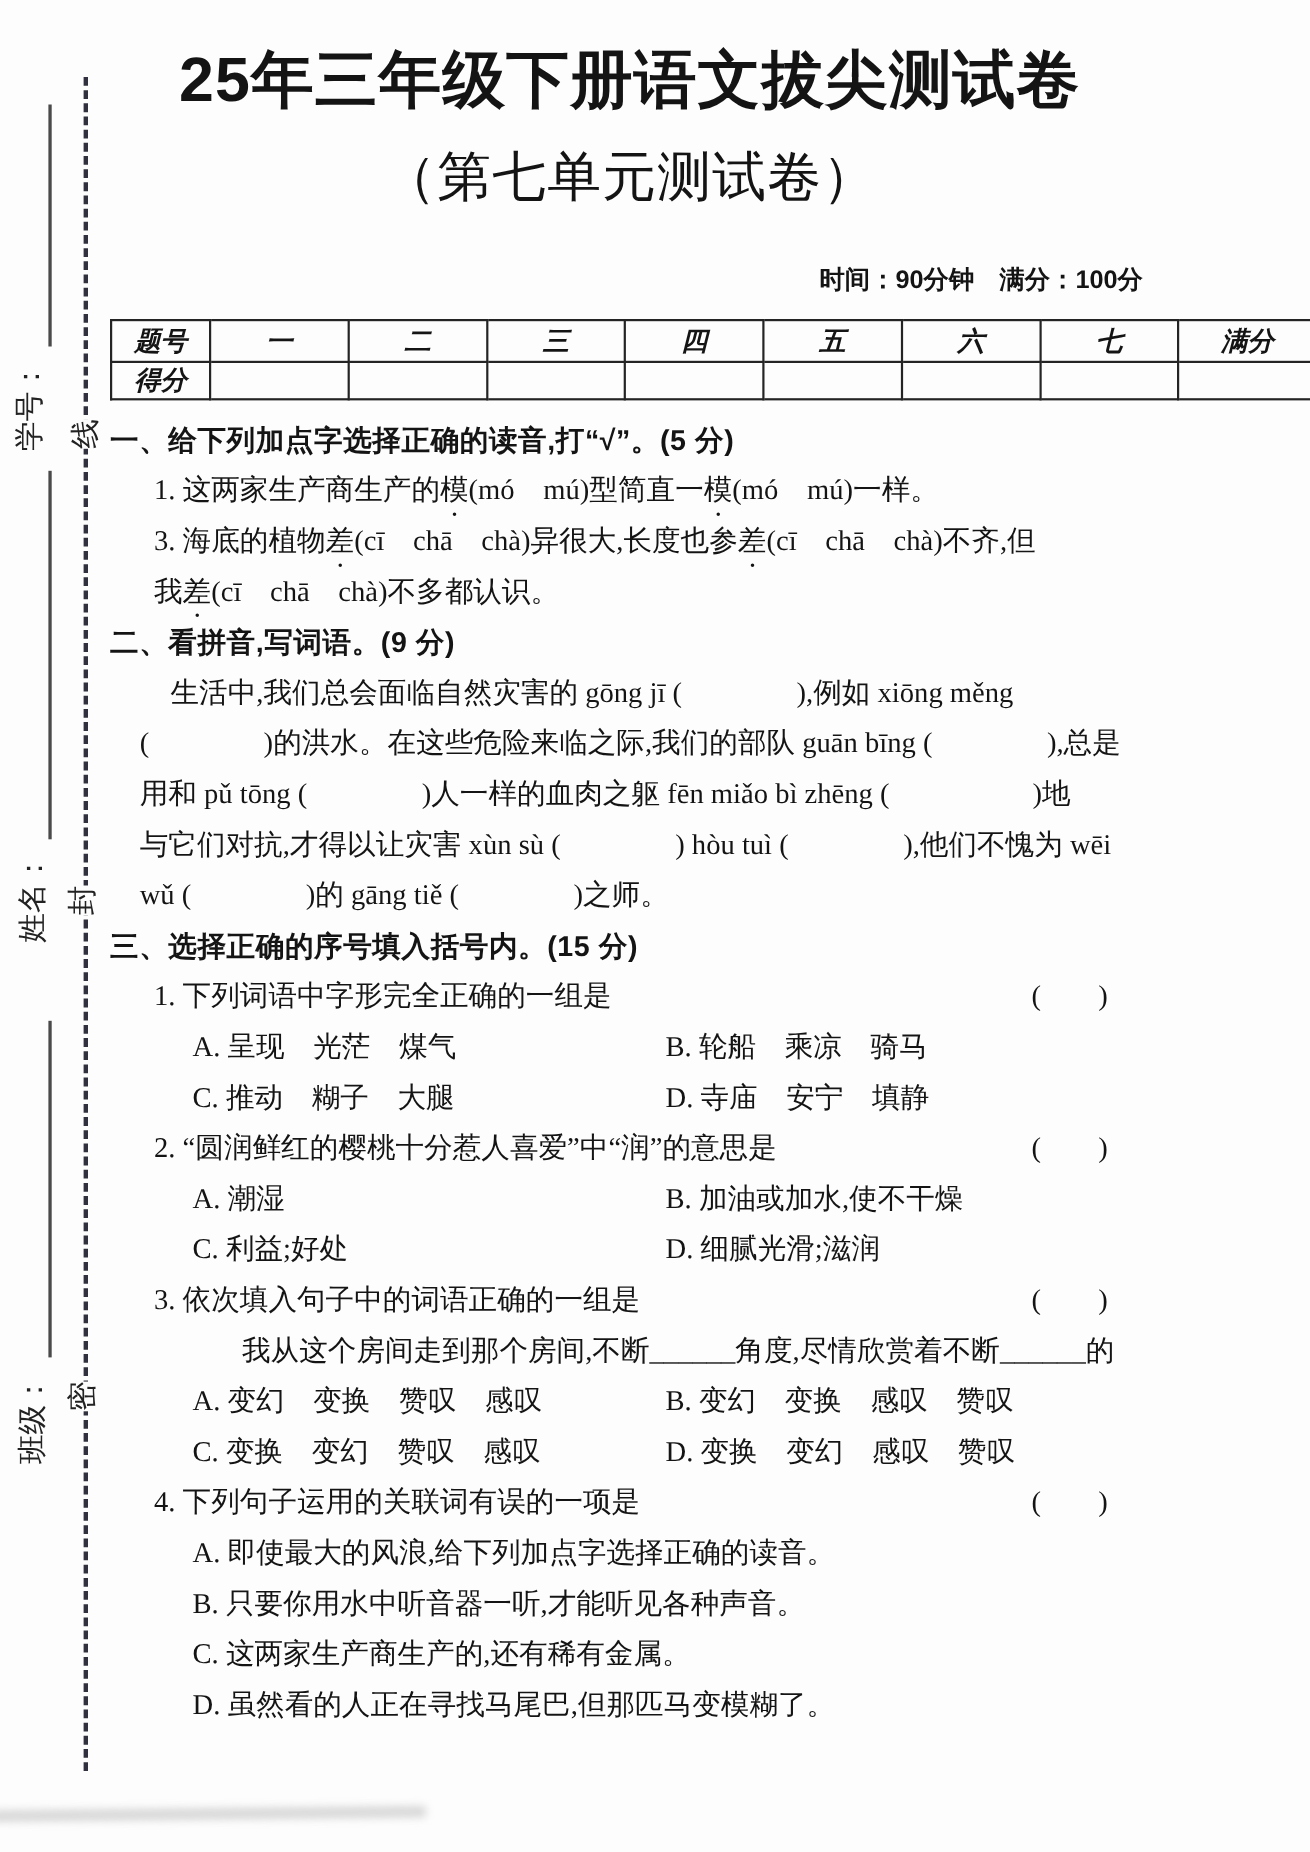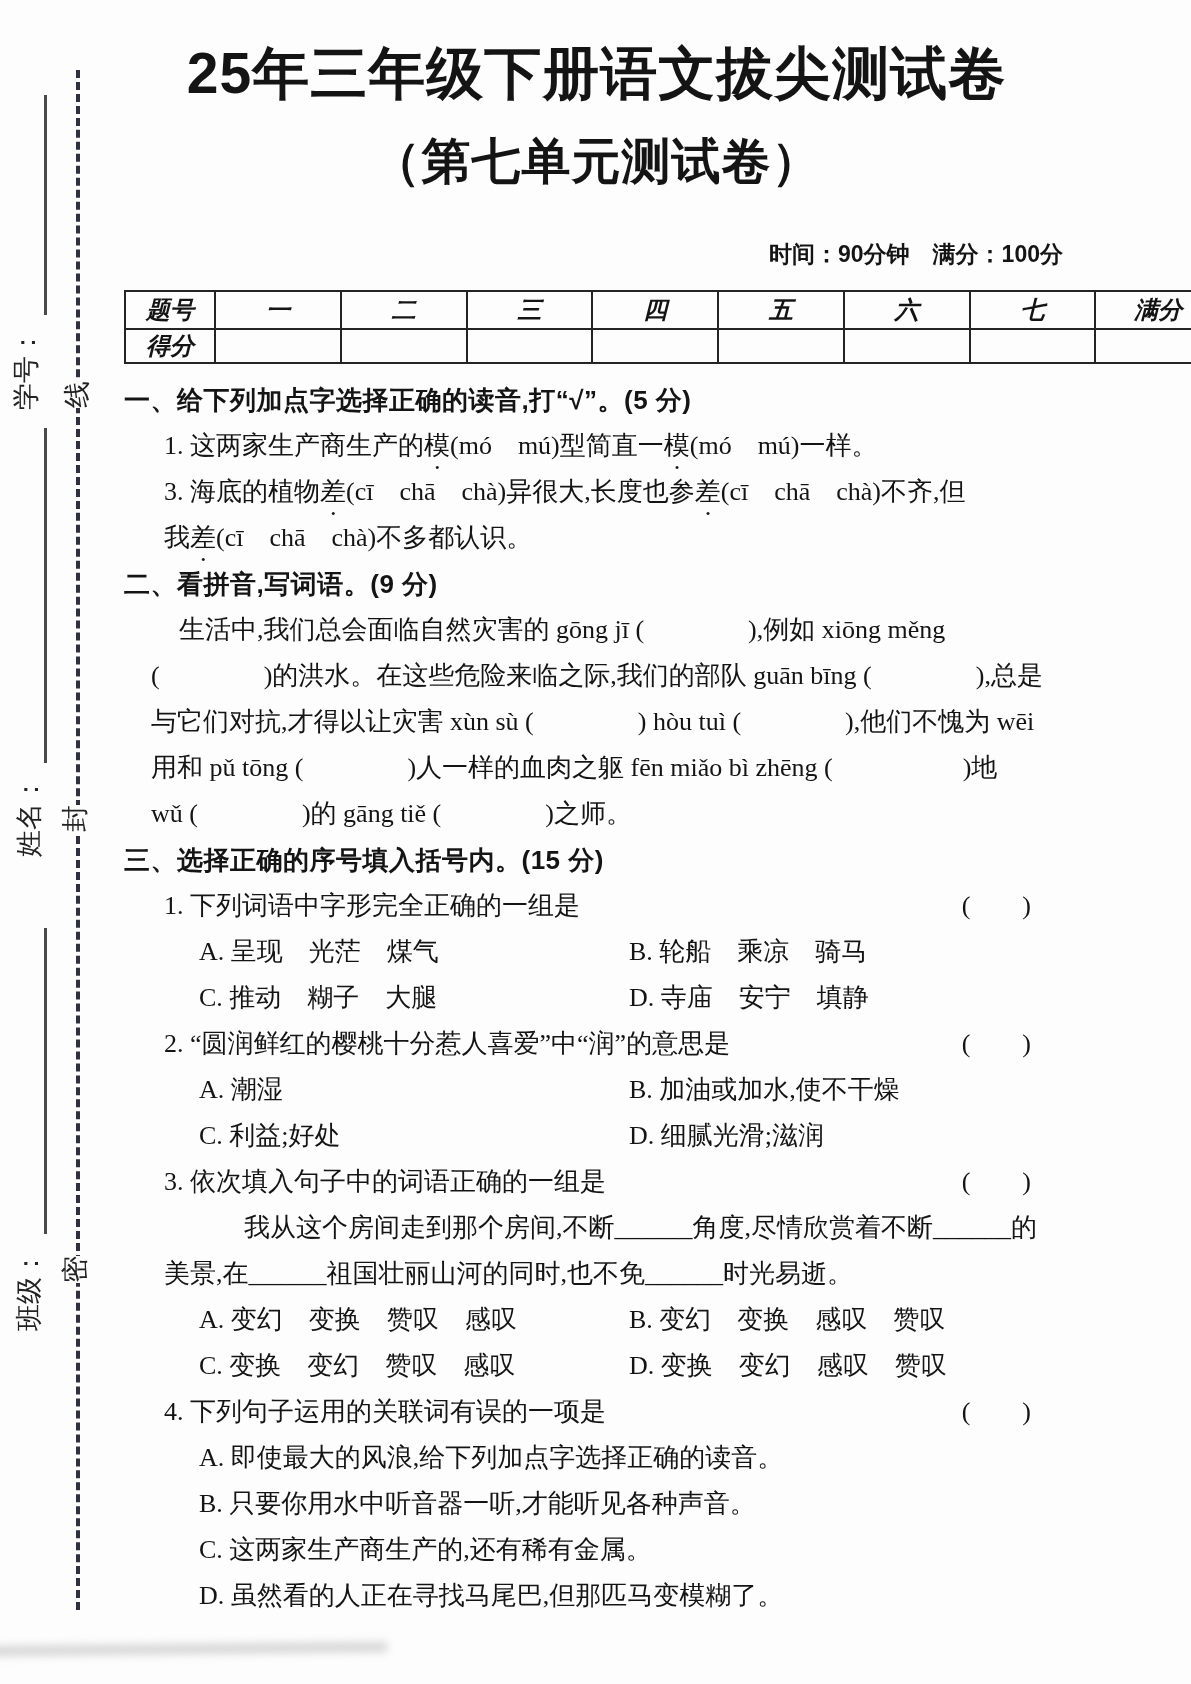--- a/index.html
+++ b/index.html
@@ -1,32 +1,32 @@
 <!DOCTYPE html>
 <html><head>
 <meta charset="utf-8">
 <style>
   html,body { margin:0; padding:0; }
   body {
     width:1191px; height:1684px; position:relative; overflow:hidden;
     background:#fdfdfd; color:#141414;
     font-family:"Liberation Serif","DejaVu Serif",serif;
   }
-  .main { position:absolute; left:124px; top:0; width:945px; }
+  .main { position:absolute; left:100px; top:0; width:945px; }
 
   
   .title {
     margin:42px 0 0 0; text-align:center;
     font-family:"Liberation Sans","DejaVu Sans",sans-serif;
     font-size:57px; line-height:62px; font-weight:900; letter-spacing:1px;
   }
   .subtitle {
     margin:30px 0 0 0; text-align:center;
     font-family:"Liberation Sans","DejaVu Sans",sans-serif;
-    font-size:49px; line-height:54px; font-weight:700; letter-spacing:1px;
+    font-size:49px; line-height:54px; font-weight:400; letter-spacing:1px;
   }
   .meta {
     margin-top:52px; text-align:right; padding-right:6px;
     font-family:"Liberation Sans","DejaVu Sans",sans-serif;
     font-size:23px; line-height:28px; font-weight:700;
   }
 
   
   table.score { border-collapse:collapse; table-layout:fixed; width:1098px; margin-top:22px;font-style:italic; }
   table.score td {
@@ -126,22 +126,22 @@
   <div class="content">
 
     <div class="line sec">一、给下列加点字选择正确的读音,打“√”。(5 分)</div>
     <div class="line ind1"><span>1. 这两家生产商生产的</span><span class="dot">模</span><span>(mó　mú)型简直一</span><span class="dot">模</span><span>(mó　mú)一样。</span></div>
     <div class="line ind1"><span>3. 海底的植物</span><span class="dot">差</span><span>(cī　chā　chà)异很大,长度也参</span><span class="dot">差</span><span>(cī　chā　chà)不齐,但</span></div>
     <div class="line ind1"><span>我</span><span class="dot">差</span><span>(cī　chā　chà)不多都认识。</span></div>
 
     <div class="line sec">二、看拼音,写词语。(9 分)</div>
     <div class="line para pindent">生活中,我们总会面临自然灾害的 gōng jī (　　　　),例如 xiōng měng</div>
     <div class="line para">(　　　　)的洪水。在这些危险来临之际,我们的部队 guān bīng (　　　　),总是</div>
+    <div class="line para">用和 pǔ tōng (　　　　)人一样的血肉之躯 fēn miǎo bì zhēng (　　　　　)地</div>
     <div class="line para">与它们对抗,才得以让灾害 xùn sù (　　　　) hòu tuì (　　　　),他们不愧为 wēi</div>
-    <div class="line para">用和 pǔ tōng (　　　　)人一样的血肉之躯 fēn miǎo bì zhēng (　　　　　)地</div>
     <div class="line para">wǔ (　　　　)的 gāng tiě (　　　　)之师。</div>
 
     <div class="line sec">三、选择正确的序号填入括号内。(15 分)</div>
 
     <div class="line ind1 qline">
       <span>1. 下列词语中字形完全正确的一组是</span>
       <span class="bracket">(　　)</span>
     </div>
     <div class="line optrow ind2">
       <span class="col-l">A. 呈现　光茫　煤气</span>
@@ -163,21 +163,20 @@
     <div class="line optrow ind2">
       <span class="col-l">C. 利益;好处</span>
       <span class="col-r">D. 细腻光滑;滋润</span>
     </div>
 
     <div class="line ind1 qline">
       <span>3. 依次填入句子中的词语正确的一组是</span>
       <span class="bracket">(　　)</span>
     </div>
     <div class="line ind1 p2indent">我从这个房间走到那个房间,不断______角度,尽情欣赏着不断______的</div>
-    <div class="line ind1">美景,在______祖国壮丽山河的同时,也不免______时光易逝。</div>
     <div class="line optrow ind2">
       <span class="col-l">A. 变幻　变换　赞叹　感叹</span>
       <span class="col-r">B. 变幻　变换　感叹　赞叹</span>
     </div>
     <div class="line optrow ind2">
       <span class="col-l">C. 变换　变幻　赞叹　感叹</span>
       <span class="col-r">D. 变换　变幻　感叹　赞叹</span>
     </div>
 
     <div class="line ind1 qline">

